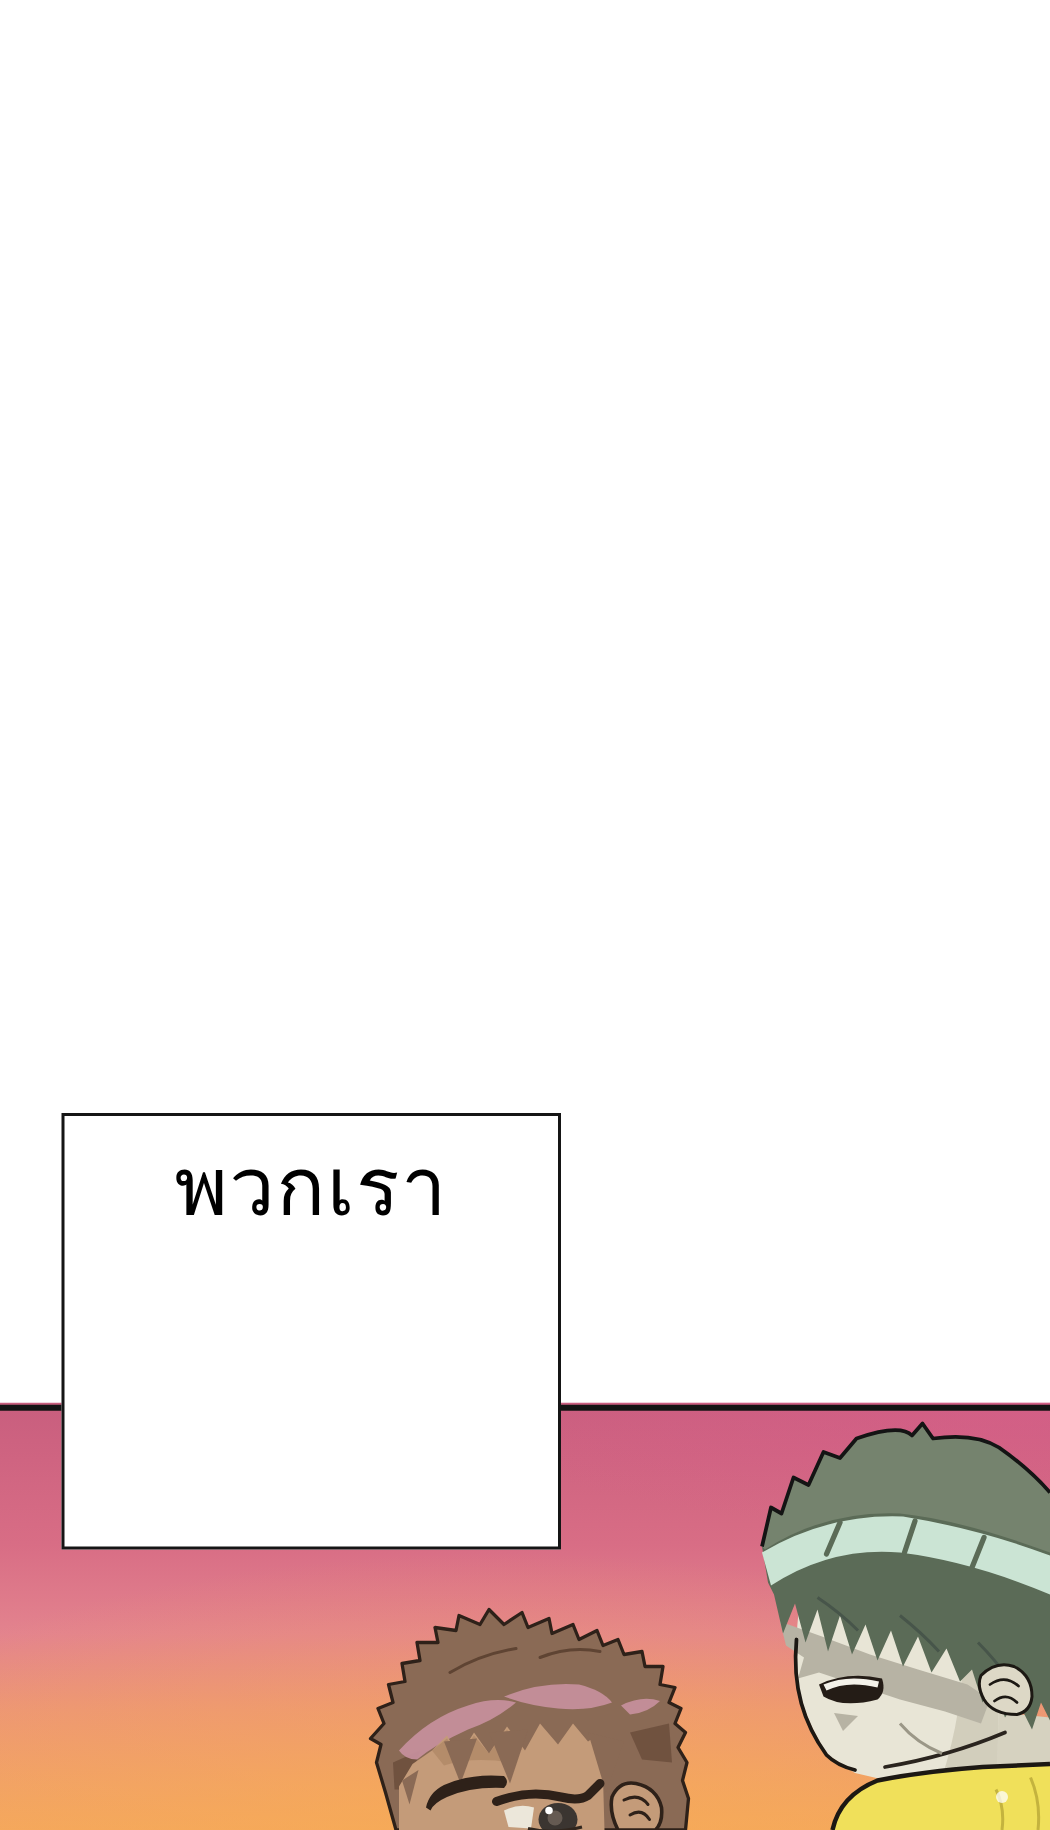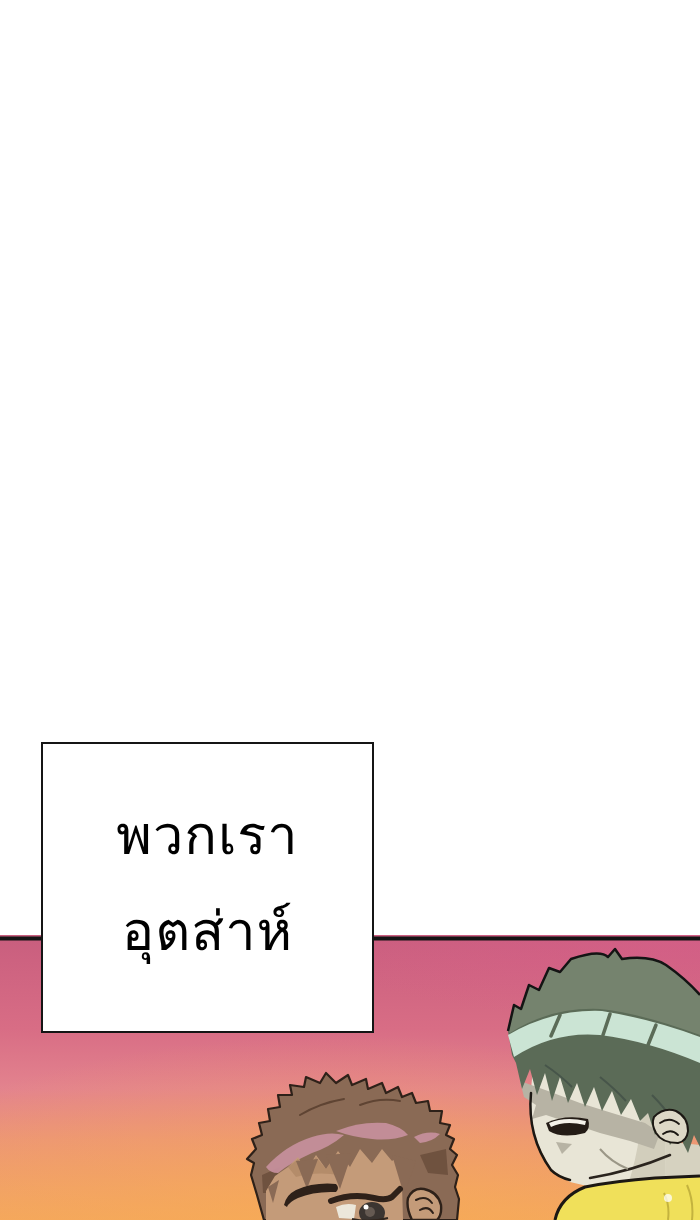--- a/index.html
+++ b/index.html
@@ -8,21 +8,21 @@
     overflow:hidden;font-family:"DejaVu Sans","Liberation Sans",sans-serif;
   }
   .panel{
     position:absolute;left:0;top:935px;width:700px;height:285px;
   }
   .panel svg{display:block;width:700px;height:285px;}
   .speech-bubble{
     position:absolute;left:41px;top:742px;width:333px;height:291px;
     box-sizing:border-box;background:#ffffff;border:2.5px solid #151515;
     z-index:3;display:flex;flex-direction:column;align-items:center;
-    justify-content:flex-start;padding-top:44px;
+    justify-content:flex-start;
   }
   .speech-line{
     font-size:54px;line-height:96px;color:#000;letter-spacing:1px;
     font-family:"DejaVu Sans","Liberation Sans",sans-serif;white-space:nowrap;
   }
 </style>
 </head>
 <body>
 
 <div class="page">
@@ -178,16 +178,15 @@
 
         <path d="M268,252 L279,245 L273,268 Z" fill="#8a6a55"></path>
       </g>
 
       <rect x="0" y="1.5" width="700" height="4" fill="#141414"></rect>
     </svg>
   </div>
 
   <div class="speech-bubble">
     <div class="speech-line">พวกเรา</div>
-    <div class="speech-line">อุตส่าห์</div>
   </div>
 
 </div>
 
 </body></html>

